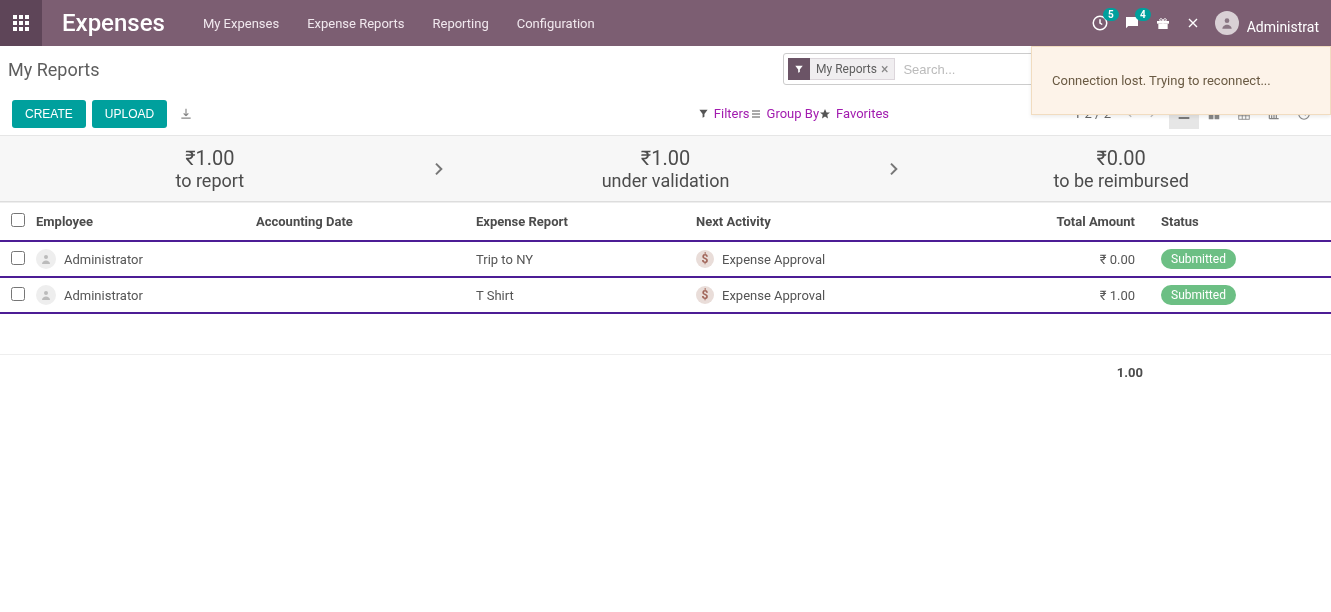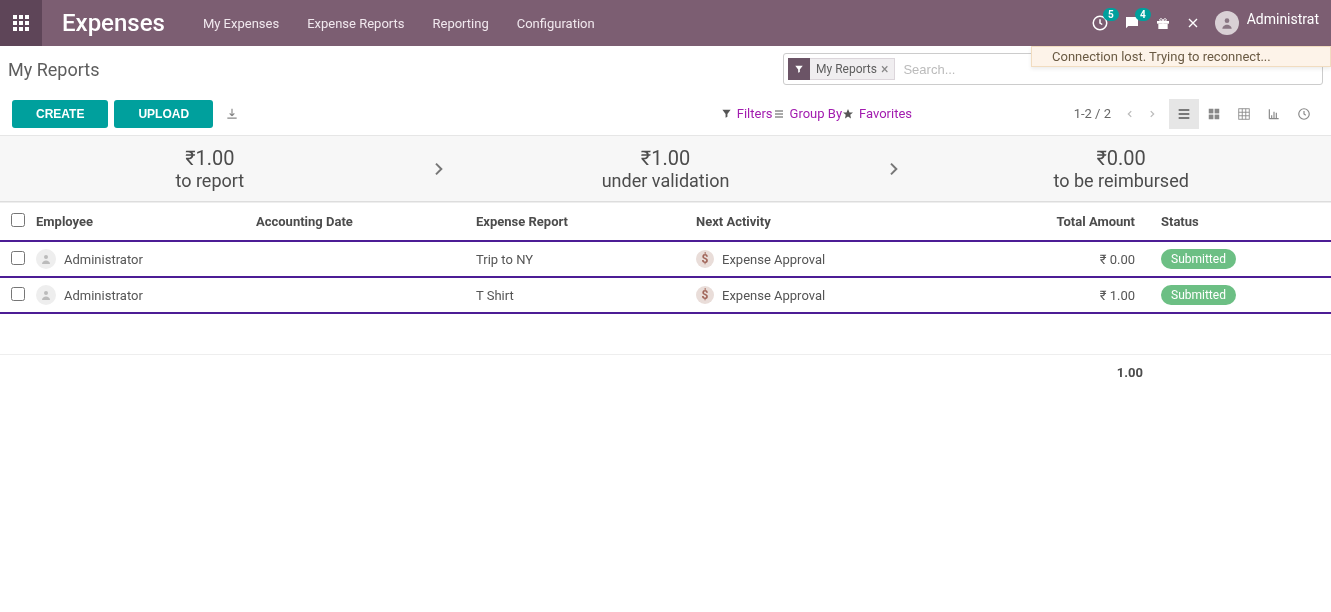--- a/index.html
+++ b/index.html
@@ -66,21 +66,21 @@
     right: -10px;
     background: #00a09d;
     color: #fff;
     border-radius: 8px;
     font-size: 10px;
     padding: 1px 5px;
     font-weight: bold;
   }
   .user-chip {
     display: flex;
-    align-items: flex-start;
+    align-items: flex-end;
     gap: 8px;
     color: #fff;
     cursor: pointer;
   }
   .avatar {
     width: 24px; height: 24px; border-radius: 50%;
     background: #d9d0d5;
     display: inline-flex; align-items:center; justify-content:center;
   }
   svg { display: block; }
@@ -146,23 +146,23 @@
 
   .cp-row2 {
     display: flex;
     align-items: center;
     height: 44px;
     padding: 0 12px;
     border-bottom: 1px solid #e6e6e6;
   }
   .btn {
     border: none;
-    padding: 7px 24px;
+    padding: 7px 13px;
     font-size: 12px;
-    font-weight: bold;
+    font-weight: normal;
     cursor: pointer;
     border-radius: 3px;
     color: #fff;
   }
   .btn-primary { background: #00a09d; }
   .btn-secondary { background: #00a09d; }
   .toolbar-icon {
     margin-left: 12px;
     color: #888;
     cursor: pointer;
@@ -286,21 +286,21 @@
   .tfoot .status-space { flex: 0 0 120px; }
 
   
   .toast {
     position: absolute;
     top: 46px;
     right: 0;
     background: #fdf3e9;
     border: 1px solid #f1dcc0;
     color: #6a5a43;
-    padding: 2px 20px;
+    padding: 26px 20px;
     font-size: 13px;
     min-width: 300px;
     box-shadow: 0 2px 4px rgba(0,0,0,.08);
     z-index: 10;
   }
 
 </style>
 </head>
 <body>
 

